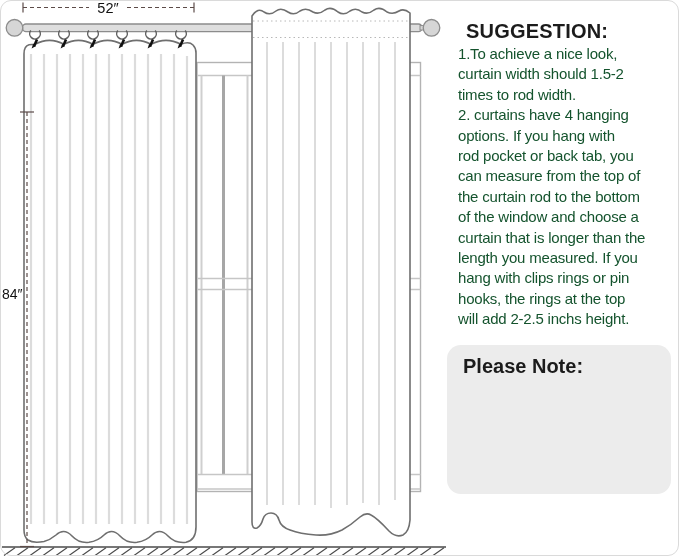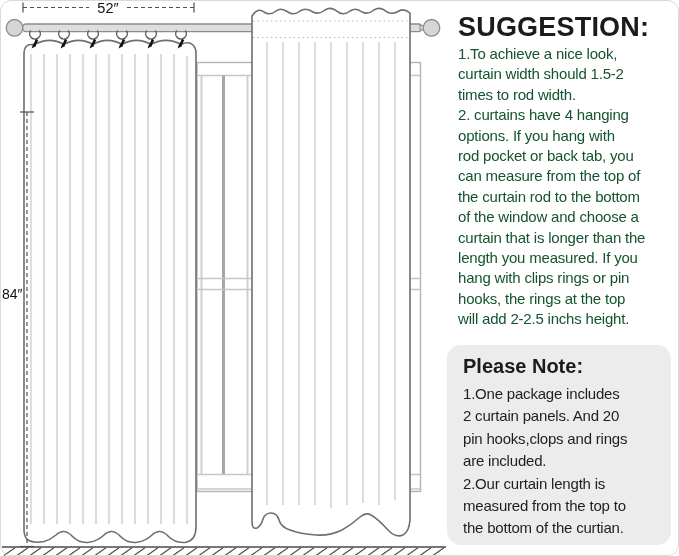--- a/index.html
+++ b/index.html
@@ -8,30 +8,30 @@
     font-family:"Liberation Sans", sans-serif;overflow:hidden;
     -webkit-font-smoothing:antialiased;
   }
   .frame{
     position:absolute;inset:0;border:1px solid #dadada;border-radius:11px;
     pointer-events:none;box-sizing:border-box;
   }
   .illustration{position:absolute;left:0;top:0;}
   .textcol{position:absolute;left:458px;top:0;width:218px;color:#1e1e1e;}
   .sg-title{
-    position:absolute;left:0;top:12px;margin:0;font-size:27px;font-weight:700;
+    position:absolute;left:0;top:12px;margin:8px;font-size:20px;font-weight:700;
     letter-spacing:0.2px;color:#1b1b1b;white-space:nowrap;
   }
   .sg-body{
     position:absolute;left:0;top:44px;width:222px;
     font-size:15px;line-height:20.4px;letter-spacing:-0.2px;
     white-space:pre-line;color:#14532d;
   }
   .notebox{
-    position:absolute;left:447px;top:345px;width:224px;height:200px;
+    position:absolute;left:447px;top:345px;width:224px;height:149px;
     background:#ececec;border-radius:14px;box-sizing:border-box;
     padding:8px 0 0 16px;
   }
   .note-title{
     margin:0;font-size:20px;font-weight:700;color:#1b1b1b;line-height:26px;
     white-space:nowrap;
   }
   .note-body{
     margin-top:4px;font-size:15px;line-height:22.4px;letter-spacing:-0.2px;
     white-space:pre-line;color:#1e1e1e;
@@ -149,22 +149,15 @@
 of the window and choose a
 curtain that is longer than the
 length you measured. If you
 hang with clips rings or pin
 hooks, the rings at the top
 will add 2-2.5 inchs height.</div>
 </div>
 
 <div class="notebox">
   <h2 class="note-title">Please Note:</h2>
-  <div class="note-body">1.One package includes
-2 curtain panels. And 20
-pin hooks,clops and rings
-are included.
-2.Our curtain length is
-measured from the top to
-the bottom of the curtian.</div>
 </div>
 
 <div class="frame"></div>
 
 </body></html>

